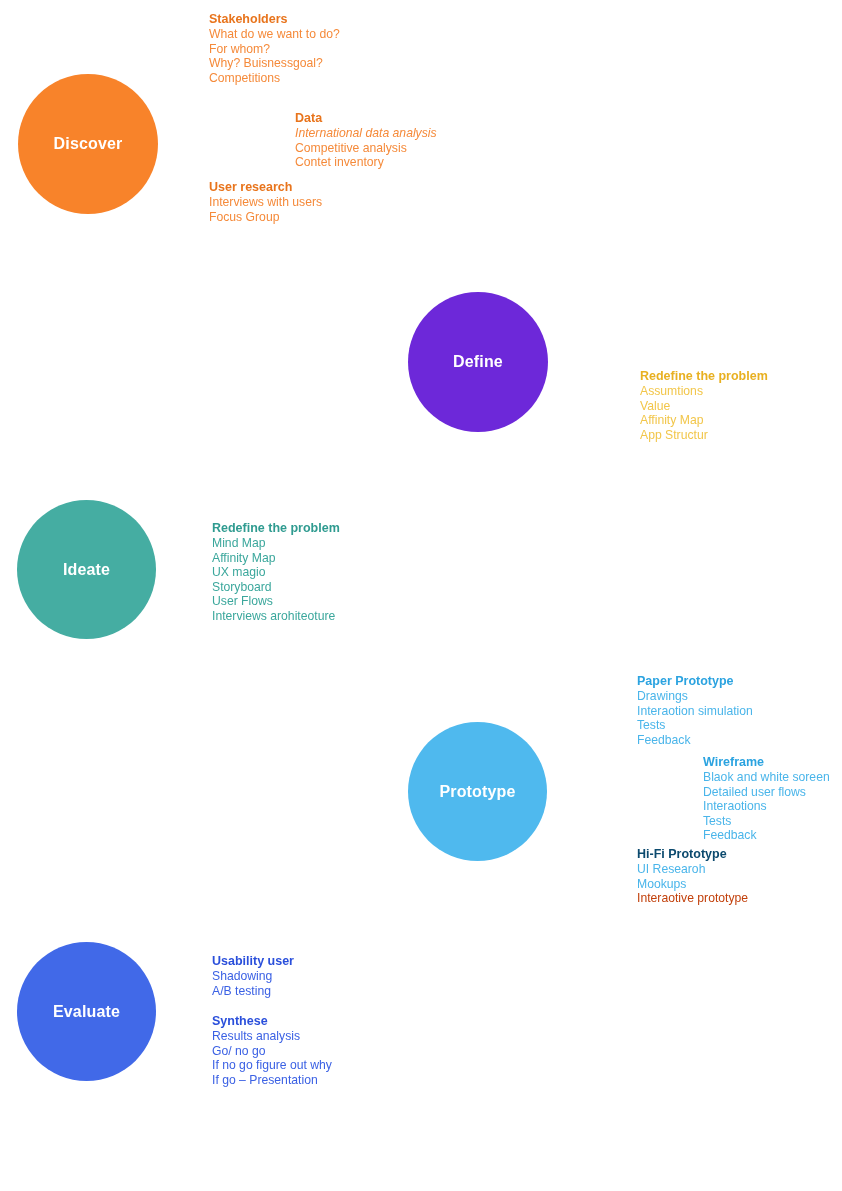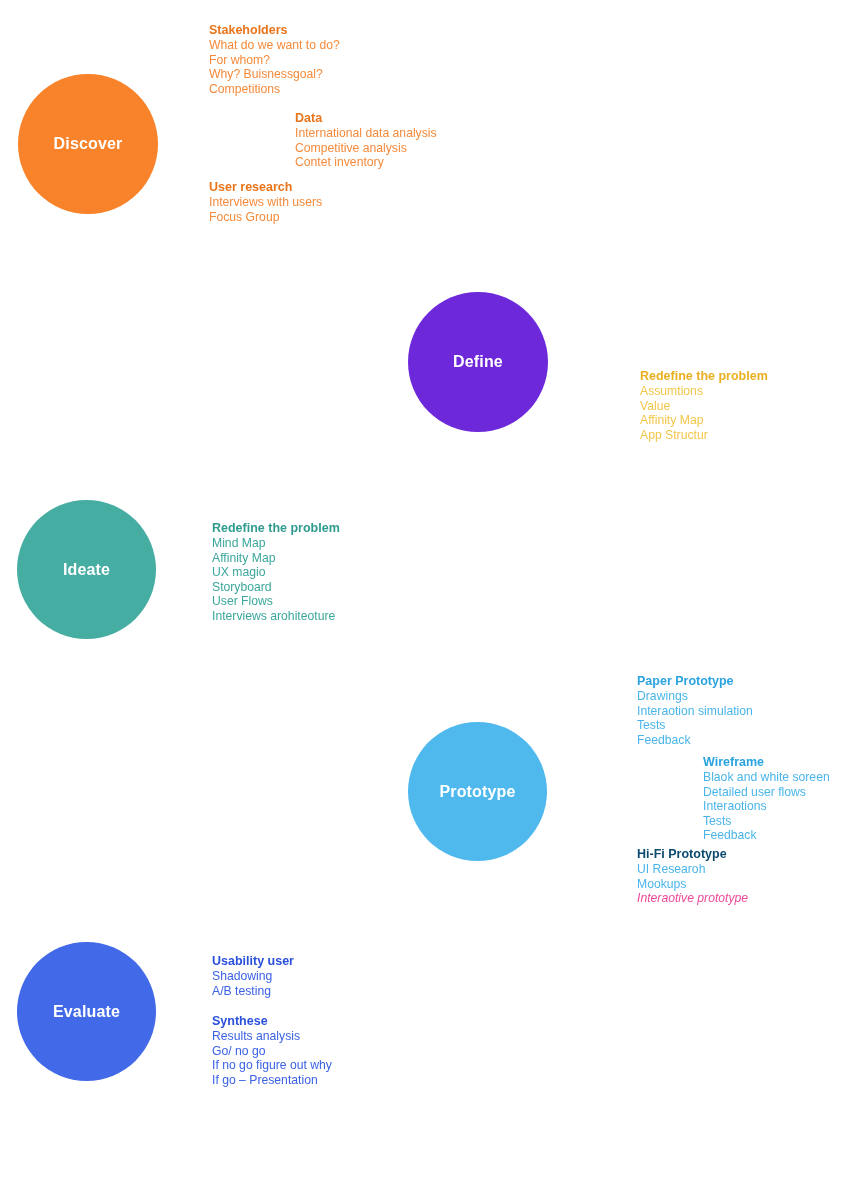--- a/index.html
+++ b/index.html
@@ -57,31 +57,31 @@
 </style>
 </head>
 <body>
 
 <div class="stage">
 
   <div class="phase-circle" style="left: 18px; top: 74px; width: 140px; height: 140px; background: rgb(248, 131, 42);">
     <span class="phase-label">Discover</span>
   </div>
 
-  <div class="text-group" style="left:209px; top:23px;">
+  <div class="text-group" style="left:209px; top:12px;">
     <div class="group-heading" style="color: rgb(232, 116, 28);">Stakeholders</div>
     <div class="group-item" style="color: rgb(245, 138, 58);">What do we want to do?</div>
     <div class="group-item" style="color: rgb(245, 138, 58);">For whom?</div>
     <div class="group-item" style="color: rgb(245, 138, 58);">Why? Buisnessgoal?</div>
     <div class="group-item" style="color: rgb(245, 138, 58);">Competitions</div>
   </div>
 
   <div class="text-group" style="left:295px; top:111px;">
     <div class="group-heading" style="color: rgb(232, 116, 28);">Data</div>
-    <div class="group-item" style="color: rgb(245, 138, 58);">International data analysis</div>
+    <div class="group-item" style="color: rgb(245, 138, 58); font-style: italic;">International data analysis</div>
     <div class="group-item" style="color: rgb(245, 138, 58);">Competitive analysis</div>
     <div class="group-item" style="color: rgb(245, 138, 58);">Contet inventory</div>
   </div>
 
   <div class="text-group" style="left:209px; top:180px;">
     <div class="group-heading" style="color: rgb(232, 116, 28);">User research</div>
     <div class="group-item" style="color: rgb(245, 138, 58);">Interviews with users</div>
     <div class="group-item" style="color: rgb(245, 138, 58);">Focus Group</div>
   </div>
 
@@ -130,21 +130,21 @@
     <div class="group-item" style="color: rgb(74, 181, 234);">Detailed user flows</div>
     <div class="group-item" style="color: rgb(74, 181, 234);">Interaotions</div>
     <div class="group-item" style="color: rgb(74, 181, 234);">Tests</div>
     <div class="group-item" style="color: rgb(74, 181, 234);">Feedback</div>
   </div>
 
   <div class="text-group" style="left:637px; top:847px;">
     <div class="group-heading" style="color: #0c4a6e;">Hi-Fi Prototype</div>
     <div class="group-item" style="color: rgb(74, 181, 234);">UI Researoh</div>
     <div class="group-item" style="color: rgb(74, 181, 234);">Mookups</div>
-    <div class="group-item" style="color: #ec4899; font-style: italic;">Interaotive prototype</div>
+    <div class="group-item" style="color: #c2410c;">Interaotive prototype</div>
   </div>
 
   <div class="phase-circle" style="left: 17px; top: 942px; width: 139px; height: 139px; background: rgb(65, 105, 232); align-items: center;">
     <span class="phase-label">Evaluate</span>
   </div>
 
   <div class="text-group" style="left:212px; top:954px;">
     <div class="group-heading" style="color: rgb(42, 79, 219);">Usability user</div>
     <div class="group-item" style="color: rgb(59, 97, 228);">Shadowing</div>
     <div class="group-item" style="color: rgb(59, 97, 228);">A/B testing</div>

